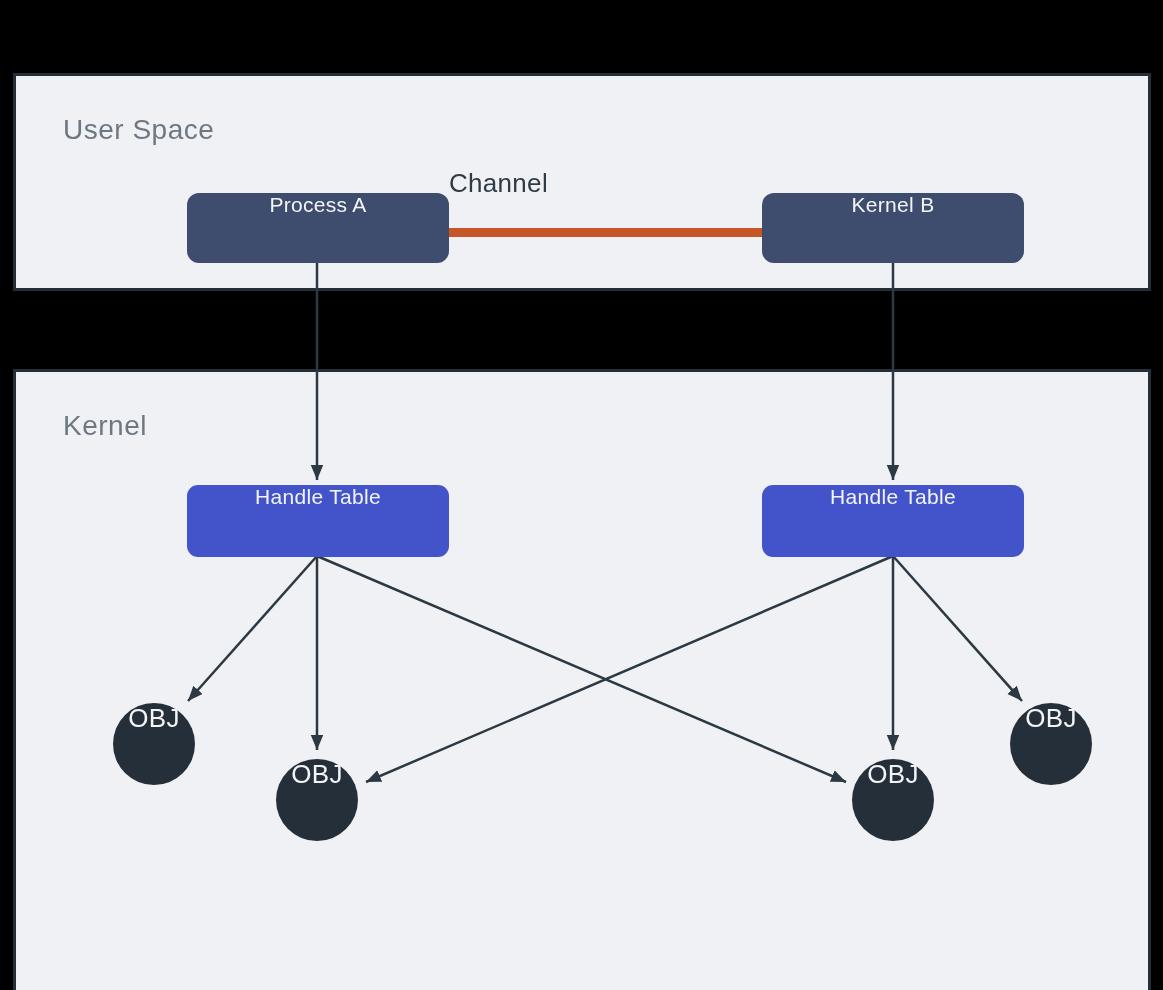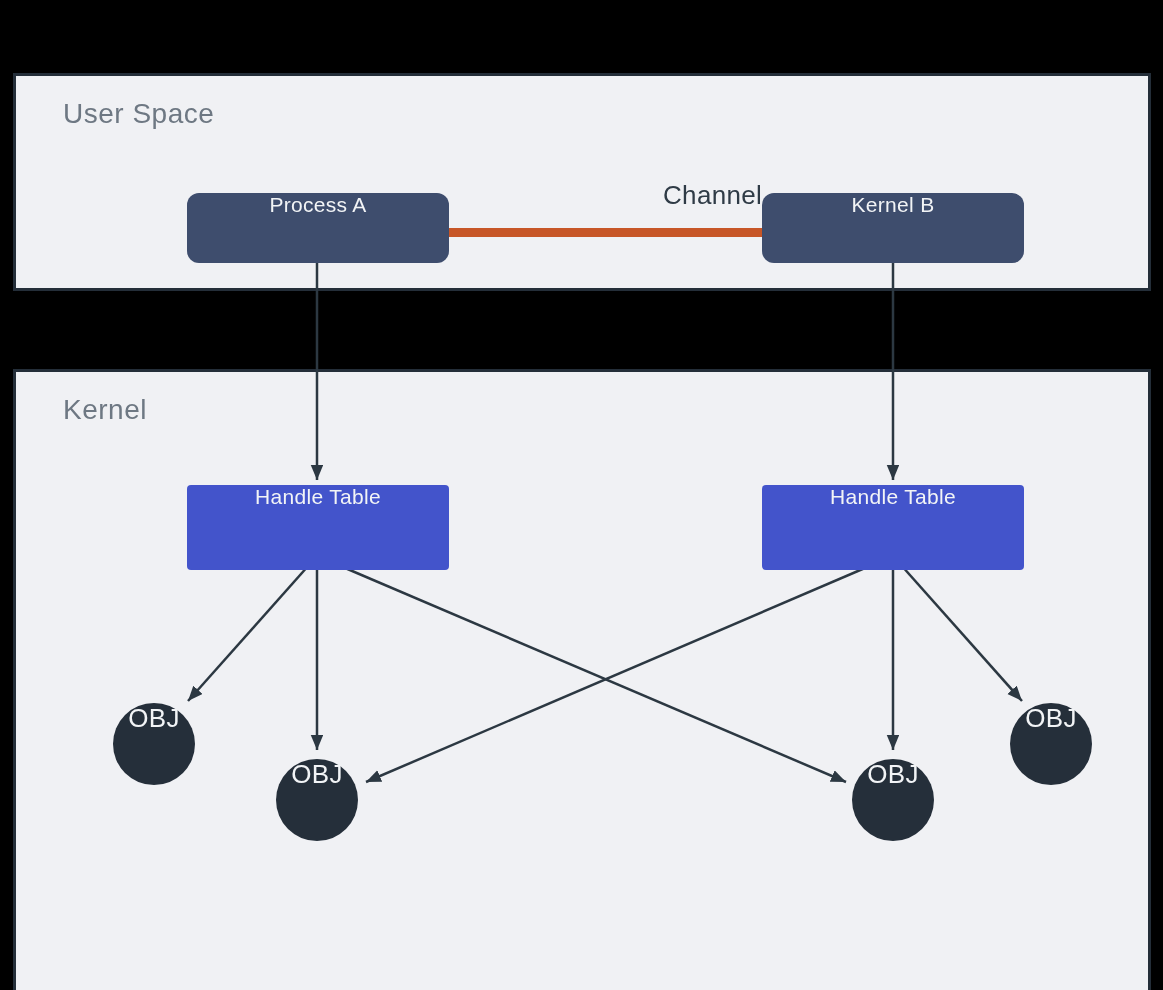--- a/index.html
+++ b/index.html
@@ -20,21 +20,21 @@
     width: 1138px;
     background: var(--panel-bg, #f0f1f4);
     border: 3px solid var(--panel-border, #242e39);
   }
   .panel.user-space { top: 73px; height: 218px; }
   .panel.kernel     { top: 369px; height: 659px; }
 
   .panel-label {
     position: absolute;
     left: 47px;
-    top: 22px;
+    top: 38px;
     font-size: 28px;
     letter-spacing: 0.5px;
     color: var(--panel-label-text, #6e7883);
   }
 
   .overlay {
     position: absolute;
     left: 0; top: 0;
     width: 1163px; height: 990px;
     pointer-events: none;
@@ -60,21 +60,21 @@
     color: var(--node-text, #f2f4f6);
     font-size: 21px;
     letter-spacing: 0.3px;
   }
   .node.box {
     width: 262px;
     height: 70px;
     border-radius: 12px;
   }
   .node.process { background: var(--process-box, #3e4d6d); }
-  .node.handle  { background: var(--handle-table-box, #4354cb); height: 85px; border-radius: 4px; }
+  .node.handle  { background: var(--handle-table-box, #4354cb); height: 72px; border-radius: 11px; }
 
   .node.obj {
     width: 82px;
     height: 82px;
     border-radius: 50%;
     background: var(--obj-circle, #252f3a);
     font-size: 26px;
   }
 
   .process-a      { left: 187px; top: 193px; }
@@ -83,23 +83,23 @@
   .handle-right   { left: 762px; top: 485px; }
 
   .obj-1 { left: 113px;  top: 703px; }
   .obj-2 { left: 276px;  top: 759px; }
   .obj-3 { left: 852px;  top: 759px; }
   .obj-4 { left: 1010px; top: 703px; }
 
   .channel-label {
     position: absolute;
     left: 449px;
-    top: 180px;
+    top: 168px;
     width: 313px;
-    text-align: right;
+    text-align: left;
     font-size: 26px;
     letter-spacing: 0.3px;
     color: var(--channel-label-text, #2f3b46);
     z-index: 3;
   }
 </style>
 </head>
 <body>
 
 <div class="canvas">

